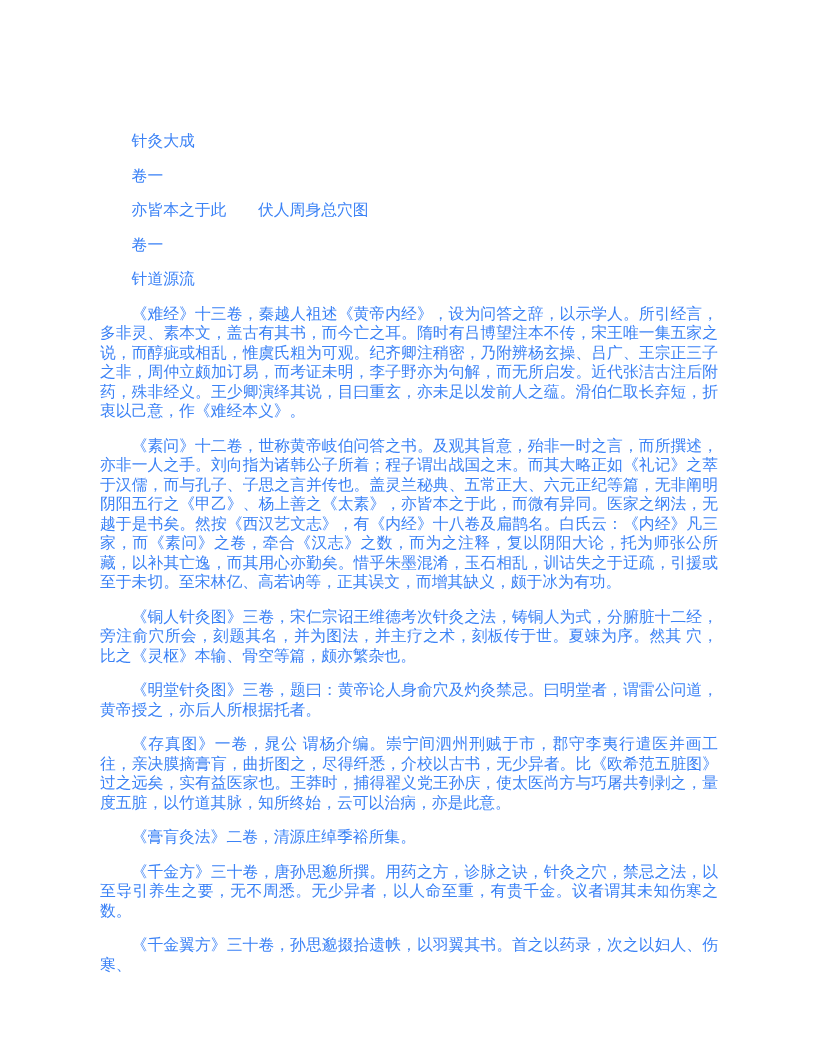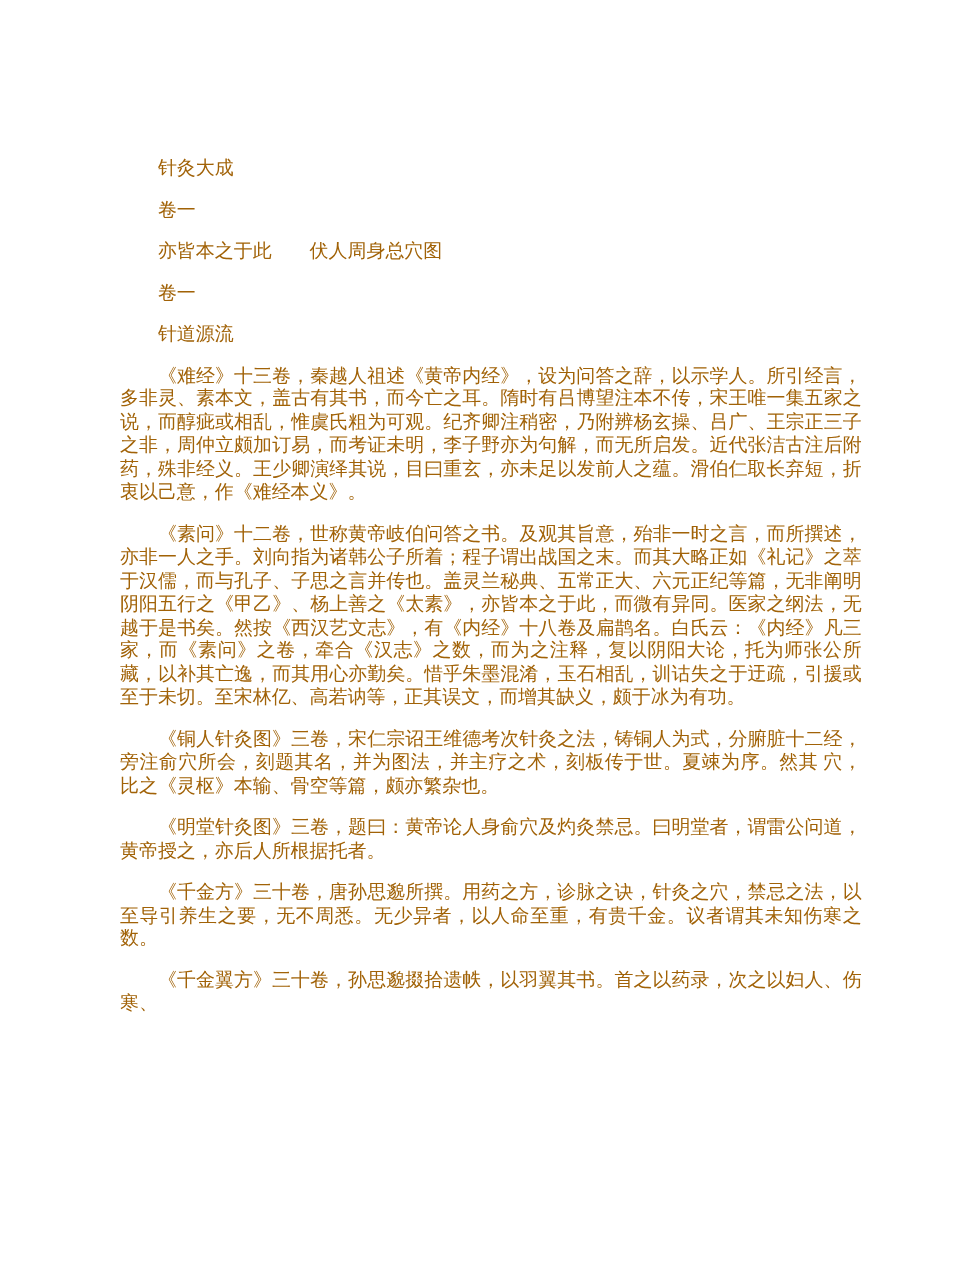--- a/index.html
+++ b/index.html
@@ -29,25 +29,27 @@
     text-indent: 2em;
     white-space: pre-wrap;
   }
   .block:last-child {
     margin-bottom: 13px;
   }
 </style>
 </head>
 <body style="background: rgb(255, 255, 255);">
 
-<div class="page-content" style="color: #a16207;">
+<div class="page-content" style="color: #3b82f6;">
   <div class="block">针灸大成</div>
   <div class="block">卷一</div>
   <div class="block">亦皆本之于此　　伏人周身总穴图</div>
   <div class="block">卷一</div>
   <div class="block">针道源流</div>
   <div class="block">《难经》十三卷，秦越人祖述《黄帝内经》，设为问答之辞，以示学人。所引经言，多非灵、素本文，盖古有其书，而今亡之耳。隋时有吕博望注本不传，宋王唯一集五家之说，而醇疵或相乱，惟虞氏粗为可观。纪齐卿注稍密，乃附辨杨玄操、吕广、王宗正三子之非，周仲立颇加订易，而考证未明，李子野亦为句解，而无所启发。近代张洁古注后附药，殊非经义。王少卿演绎其说，目曰重玄，亦未足以发前人之蕴。滑伯仁取长弃短，折衷以己意，作《难经本义》。</div>
   <div class="block">《素问》十二卷，世称黄帝岐伯问答之书。及观其旨意，殆非一时之言，而所撰述，亦非一人之手。刘向指为诸韩公子所着；程子谓出战国之末。而其大略正如《礼记》之萃于汉儒，而与孔子、子思之言并传也。盖灵兰秘典、五常正大、六元正纪等篇，无非阐明阴阳五行之《甲乙》、杨上善之《太素》，亦皆本之于此，而微有异同。医家之纲法，无越于是书矣。然按《西汉艺文志》，有《内经》十八卷及扁鹊名。白氏云：《内经》凡三家，而《素问》之卷，牵合《汉志》之数，而为之注释，复以阴阳大论，托为师张公所藏，以补其亡逸，而其用心亦勤矣。惜乎朱墨混淆，玉石相乱，训诂失之于迂疏，引援或至于未切。至宋林亿、高若讷等，正其误文，而增其缺义，颇于冰为有功。</div>
   <div class="block">《铜人针灸图》三卷，宋仁宗诏王维德考次针灸之法，铸铜人为式，分腑脏十二经，旁注俞穴所会，刻题其名，并为图法，并主疗之术，刻板传于世。夏竦为序。然其 穴，比之《灵枢》本输、骨空等篇，颇亦繁杂也。</div>
   <div class="block">《明堂针灸图》三卷，题曰：黄帝论人身俞穴及灼灸禁忌。曰明堂者，谓雷公问道，黄帝授之，亦后人所根据托者。</div>
+  <div class="block">《存真图》一卷，晁公 谓杨介编。崇宁间泗州刑贼于市，郡守李夷行遣医并画工往，亲决膜摘膏肓，曲折图之，尽得纤悉，介校以古书，无少异者。比《欧希范五脏图》过之远矣，实有益医家也。王莽时，捕得翟义党王孙庆，使太医尚方与巧屠共刳剥之，量度五脏，以竹道其脉，知所终始，云可以治病，亦是此意。</div>
+  <div class="block">《膏肓灸法》二卷，清源庄绰季裕所集。</div>
   <div class="block">《千金方》三十卷，唐孙思邈所撰。用药之方，诊脉之诀，针灸之穴，禁忌之法，以至导引养生之要，无不周悉。无少异者，以人命至重，有贵千金。议者谓其未知伤寒之数。</div>
   <div class="block">《千金翼方》三十卷，孙思邈掇拾遗帙，以羽翼其书。首之以药录，次之以妇人、伤寒、</div>
 </div>
 
 </body></html>

